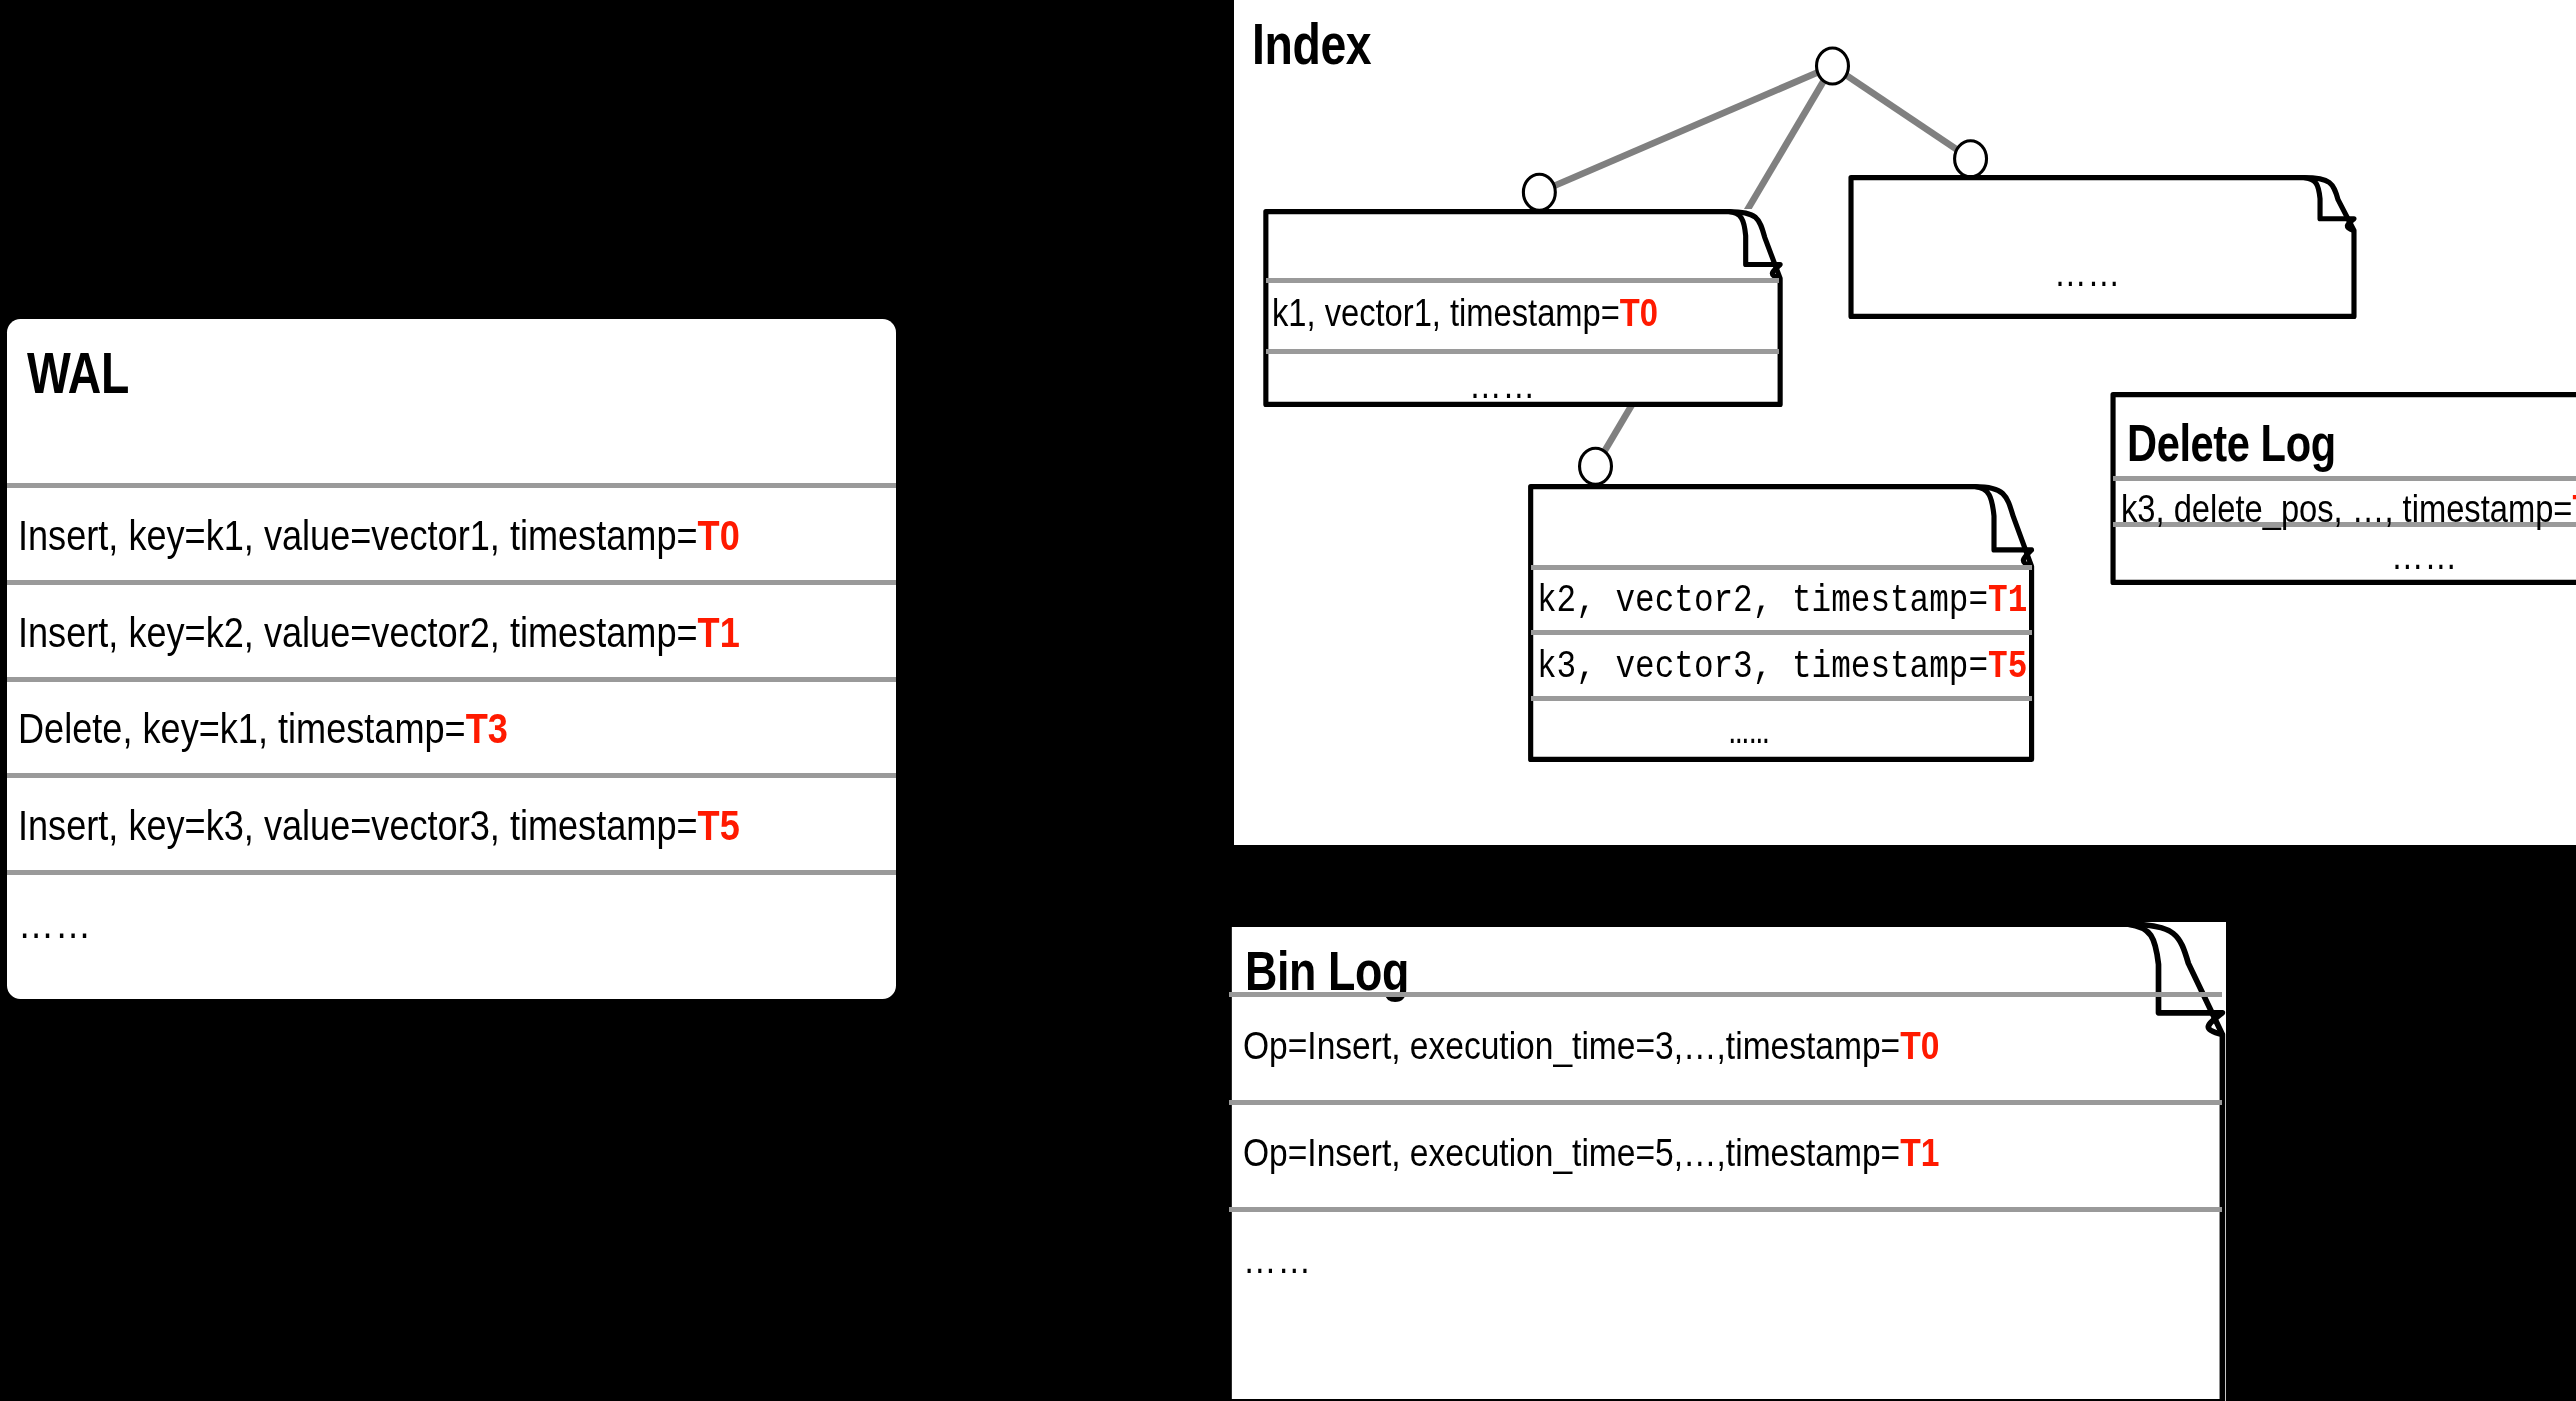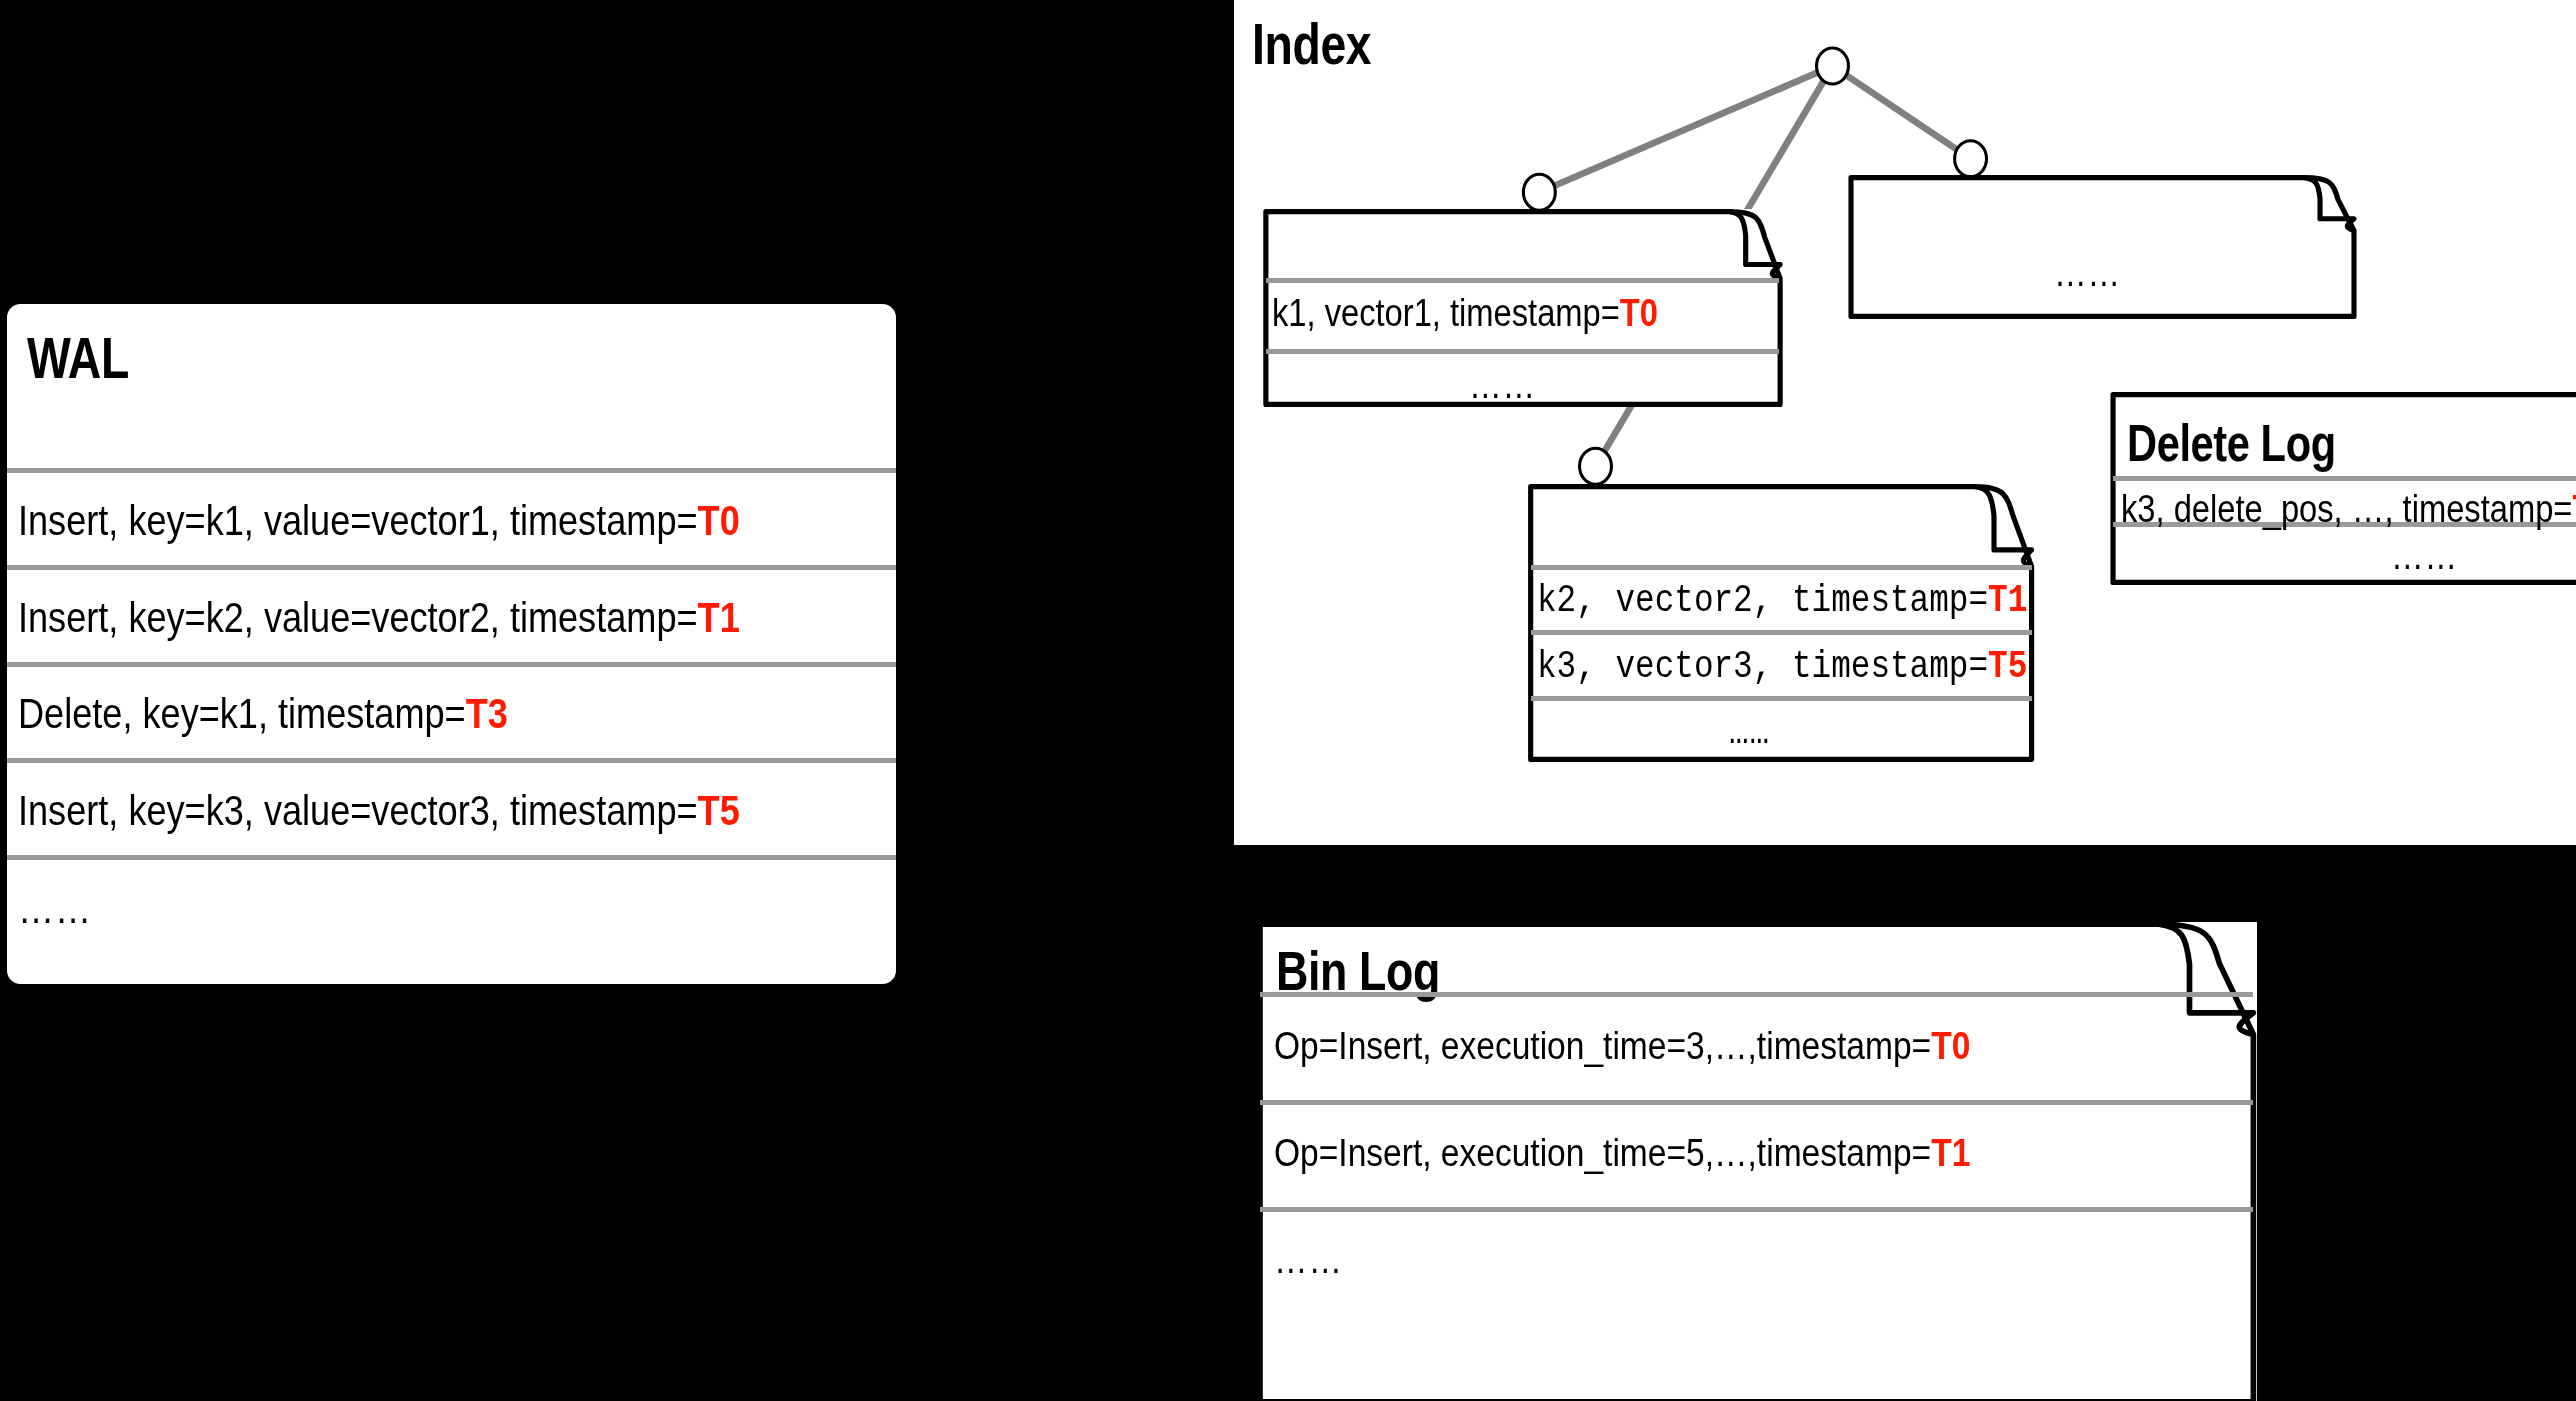--- a/index.html
+++ b/index.html
@@ -56,21 +56,21 @@
     transform-origin:left center;
   }
 
   svg.overlay{position:absolute;left:0;top:0;width:2817px;height:1402px;pointer-events:none;}
 </style>
 </head>
 <body>
 
 <div id="stage">
 
-  <div class="panel rounded" style="left:6.7px;top:304px;width:889px;height:680px;">
+  <div class="panel rounded" style="left:6.7px;top:319px;width:889px;height:680px;">
     <div class="title" style="left:20.6px;top:19.6px;font-size:58px;">WAL</div>
 
     <div class="sep" style="left:0;top:164px;width:889px;"></div>
     <div class="sep" style="left:0;top:261px;width:889px;"></div>
     <div class="sep" style="left:0;top:358px;width:889px;"></div>
     <div class="sep" style="left:0;top:454px;width:889px;"></div>
     <div class="sep" style="left:0;top:551px;width:889px;"></div>
 
     <div class="row-text" style="left:11.3px;top:193px;font-size:42px;">
       <span>Insert, key=k1, value=vector1, timestamp=</span><span class="ts">T0</span>
@@ -148,21 +148,21 @@
     </svg>
     <div class="title" style="left:16.5px;top:20.6px;font-size:52px;">Delete Log</div>
     <div class="sep" style="left:2.6px;top:84px;width:663px;"></div>
     <div class="sep" style="left:2.6px;top:130px;width:663px;"></div>
     <div class="row-text" style="left:11.3px;top:96px;font-size:38px;">
       <span>k3, delete_pos, …, timestamp=</span><span class="ts">T3</span>
     </div>
     <div class="dots" style="left:281px;top:143px;font-size:38px;">……</div>
   </div>
 
-  <div class="panel" style="left:1260px;top:922px;width:997px;height:480px;">
+  <div class="panel" style="left:1229px;top:922px;width:997px;height:480px;">
     <svg width="997" height="480" style="position:absolute;left:0;top:0;" viewBox="0 0 1935 931">
       <path d="M0,4 H1745 C1838,4 1846,26 1862,80 L1928,218 L1928,931 H0 Z" fill="#fff" stroke="#000" stroke-width="11" stroke-linejoin="round"></path>
       <path d="M1745,4 C1790,10 1798,30 1804,82 L1804,176 L1928,176 C1900,198 1884,208 1928,218" fill="none" stroke="#000" stroke-width="11" stroke-linejoin="round"></path>
     </svg>
     <div class="title" style="left:15.5px;top:15.5px;font-size:56px;">Bin Log</div>
 
     <div class="sep" style="left:0;top:70px;width:993px;"></div>
     <div class="sep" style="left:0;top:178px;width:993px;"></div>
     <div class="sep" style="left:0;top:285px;width:993px;"></div>
 

